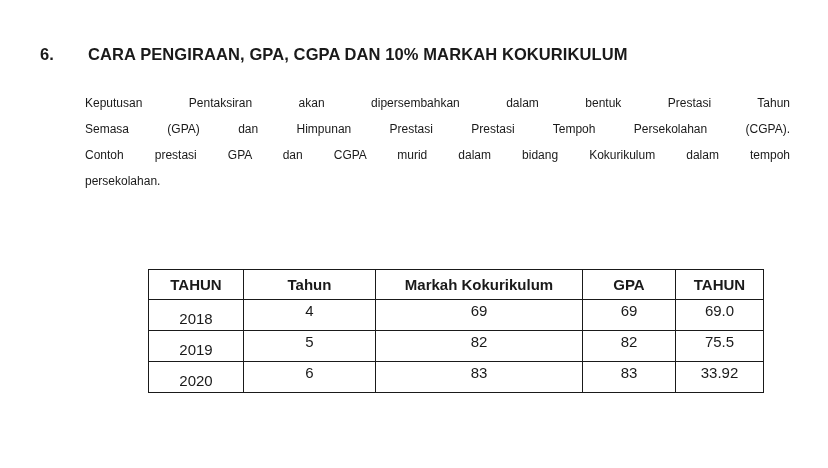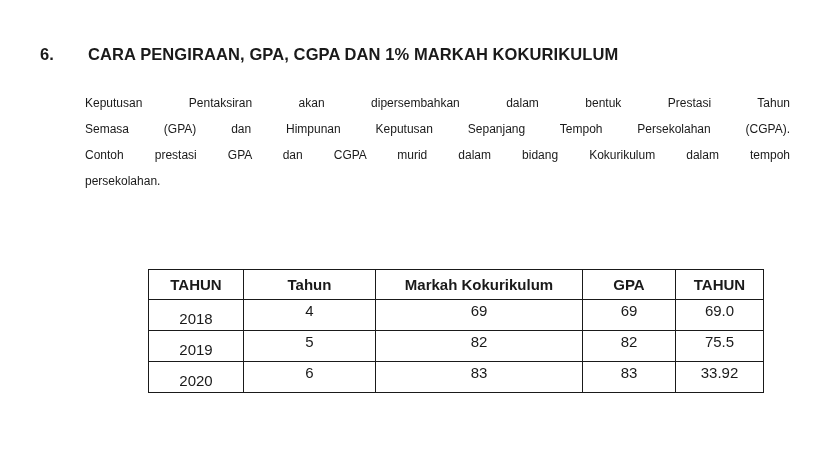--- a/index.html
+++ b/index.html
@@ -91,26 +91,26 @@
   .col-3{ width:93px; }
   .col-4{ width:88px; }
 </style>
 </head>
 <body>
 
 <div class="page">
 
   <div class="heading">
     <span class="heading-num">6.</span>
-    <span class="heading-text">CARA PENGIRAAN, GPA, CGPA DAN 1% MARKAH KOKURIKULUM</span>
+    <span class="heading-text">CARA PENGIRAAN, GPA, CGPA DAN 10% MARKAH KOKURIKULUM</span>
   </div>
 
   <div class="paragraph">
     <div class="para-line">Keputusan Pentaksiran akan dipersembahkan dalam bentuk Prestasi Tahun</div>
-    <div class="para-line">Semasa (GPA) dan Himpunan Keputusan Sepanjang Tempoh Persekolahan (CGPA).</div>
+    <div class="para-line">Semasa (GPA) dan Himpunan Prestasi Prestasi Tempoh Persekolahan (CGPA).</div>
     <div class="para-line">Contoh prestasi GPA dan CGPA murid dalam bidang Kokurikulum dalam tempoh</div>
     <div class="para-line">persekolahan.</div>
   </div>
 
 
   <table class="data-table">
     <colgroup>
       <col class="col-0">
         <col class="col-1">
         <col class="col-2">

